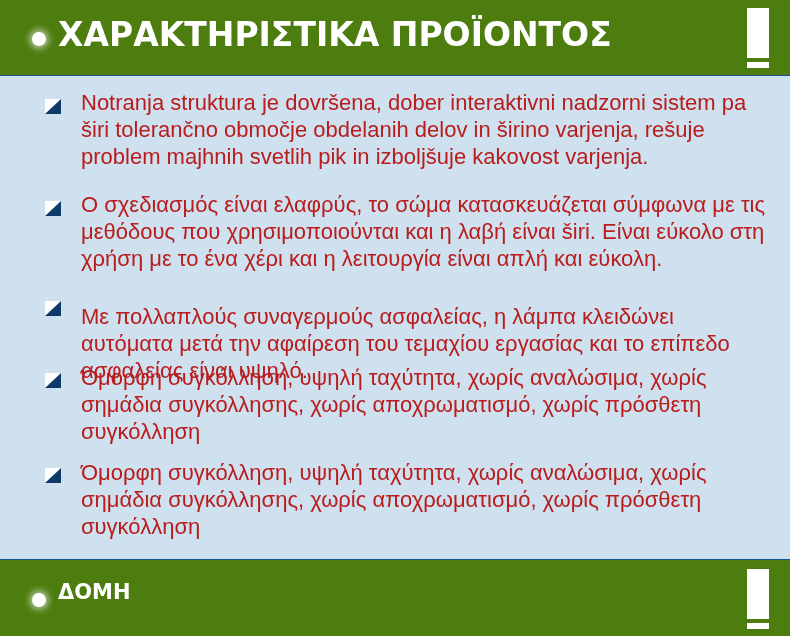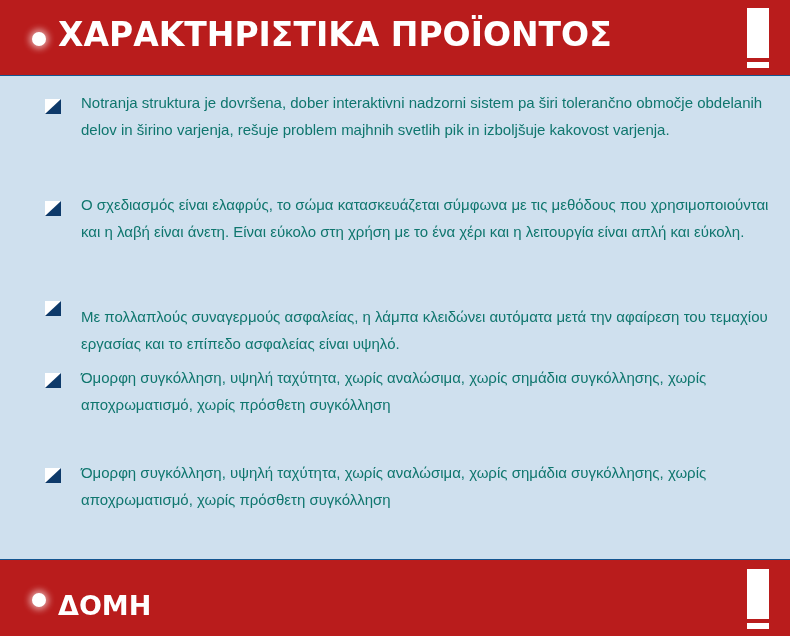--- a/index.html
+++ b/index.html
@@ -1,42 +1,42 @@
 <!DOCTYPE html>
 <html><head>
   <meta charset="utf-8">
   <style>
     * { margin: 0; padding: 0; box-sizing: border-box; }
     html, body { width: 790px; height: 636px; overflow: hidden; background: #cfe0ee; }
     body { position: relative; font-family: "DejaVu Sans", sans-serif; }
 
     .header-bar {
       position: absolute; left: 0; width: 790px;
-      background: #b91c1c;
+      background: #4d7c0f;
       display: flex; align-items: center;
     }
     .header-top { top: 0; height: 76px; border-bottom: 1px solid #155690; }
     .header-bottom { top: 559px; height: 77px; border-top: 1px solid #155690; }
 
     .glow-dot {
       position: absolute; width: 14px; height: 14px; border-radius: 50%;
       background: #ffffff;
       box-shadow: 0 0 6px 3px rgba(255,255,255,0.55);
     }
     .header-top .glow-dot { left: 32px; top: 32px; }
     .header-bottom .glow-dot { left: 32px; top: 33px; }
 
     .header-title {
       position: absolute; left: 58px;
       color: #ffffff; font-weight: bold;
       font-family: "DejaVu Sans", sans-serif;
       letter-spacing: 0px;
     }
     .header-top .header-title { top: 15px; font-size: 33px; }
-    .header-bottom .header-title { top: 30px; font-size: 27px; }
+    .header-bottom .header-title { top: 20px; font-size: 21px; }
 
     .excl-icon {
       position: absolute; right: 21px; width: 22px;
     }
     .header-top .excl-icon { top: 8px; height: 60px; }
     .header-bottom .excl-icon { top: 567px; }
     .excl-bar { position: absolute; left: 0; width: 22px; background: #ffffff; }
     .excl-dot { position: absolute; left: 0; width: 22px; height: 6px; background: #ffffff; }
 
     .content {
@@ -45,23 +45,23 @@
     }
 
     .item {
       position: absolute; left: 0; width: 790px;
     }
     .bullet {
       position: absolute; left: 45px; width: 16px; height: 15px;
     }
     .item-text {
       position: absolute; left: 81px; width: 690px;
-      color: #0f766e;
+      color: #b91c1c;
       font-family: "Liberation Sans", sans-serif;
-      font-size: 15px; line-height: 27px;
+      font-size: 22px; line-height: 27px;
     }
   </style>
 </head>
 <body>
 
 <div class="header-bar header-top">
   <span class="glow-dot"></span>
   <h1 class="header-title">ΧΑΡΑΚΤΗΡΙΣΤΙΚΑ ΠΡΟΪΟΝΤΟΣ</h1>
   <span class="excl-icon">
     <span class="excl-bar" style="top:0;height:50px;"></span>
@@ -77,21 +77,21 @@
       <polygon points="16,0 16,15 0,15" fill="#0e3a6a"></polygon>
     </svg>
     <p class="item-text" style="top:0;">Notranja struktura je dovršena, dober interaktivni nadzorni sistem pa širi tolerančno območje obdelanih delov in širino varjenja, rešuje problem majhnih svetlih pik in izboljšuje kakovost varjenja.</p>
   </div>
 
   <div class="item" style="top:114px;">
     <svg class="bullet" style="top:10px;" viewBox="0 0 16 15">
       <rect x="0" y="0" width="16" height="15" fill="#ffffff"></rect>
       <polygon points="16,0 16,15 0,15" fill="#0e3a6a"></polygon>
     </svg>
-    <p class="item-text" style="top:0;">Ο σχεδιασμός είναι ελαφρύς, το σώμα κατασκευάζεται σύμφωνα με τις μεθόδους που χρησιμοποιούνται και η λαβή είναι άνετη. Είναι εύκολο στη χρήση με το ένα χέρι και η λειτουργία είναι απλή και εύκολη.</p>
+    <p class="item-text" style="top:0;">Ο σχεδιασμός είναι ελαφρύς, το σώμα κατασκευάζεται σύμφωνα με τις μεθόδους που χρησιμοποιούνται και η λαβή είναι širi. Είναι εύκολο στη χρήση με το ένα χέρι και η λειτουργία είναι απλή και εύκολη.</p>
   </div>
 
   <div class="item" style="top:214px;">
     <svg class="bullet" style="top:10px;" viewBox="0 0 16 15">
       <rect x="0" y="0" width="16" height="15" fill="#ffffff"></rect>
       <polygon points="16,0 16,15 0,15" fill="#0e3a6a"></polygon>
     </svg>
     <p class="item-text" style="top:12px;">Με πολλαπλούς συναγερμούς ασφαλείας, η λάμπα κλειδώνει αυτόματα μετά την αφαίρεση του τεμαχίου εργασίας και το επίπεδο ασφαλείας είναι υψηλό.</p>
   </div>
 

